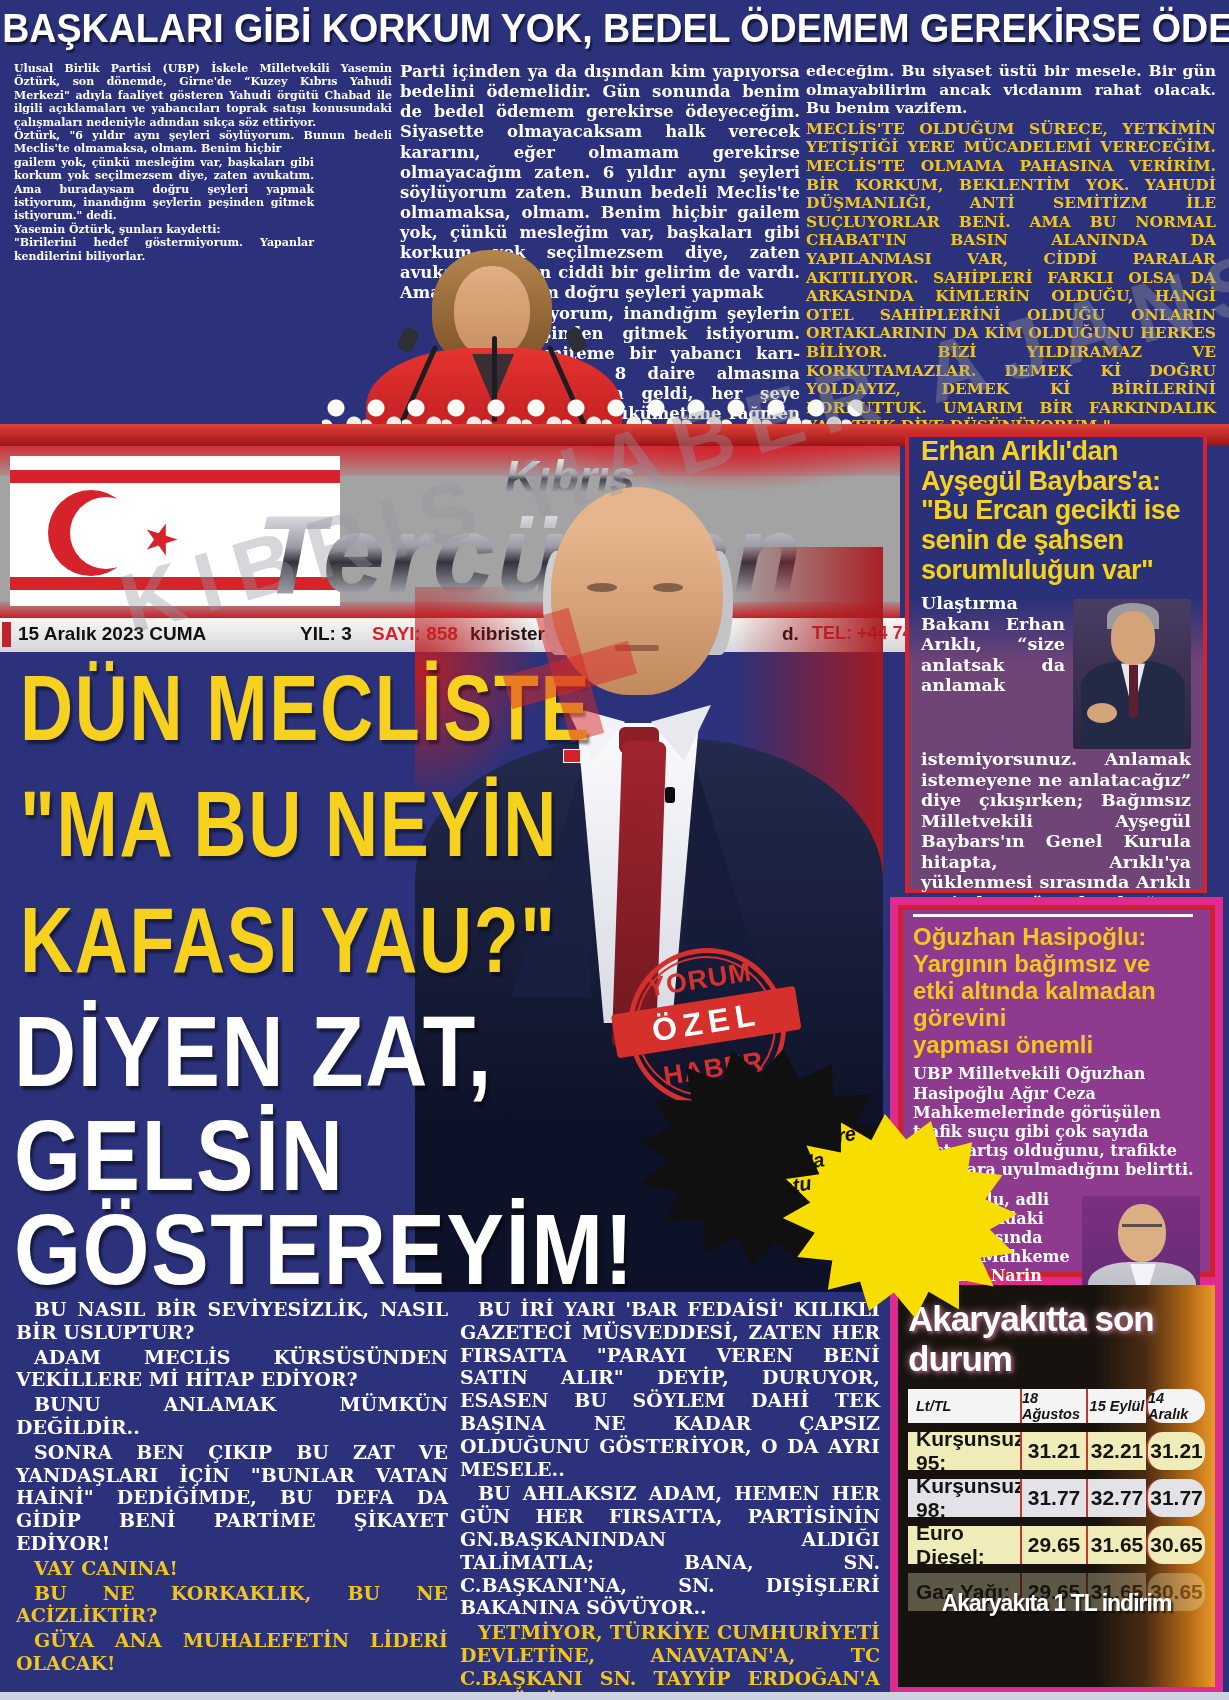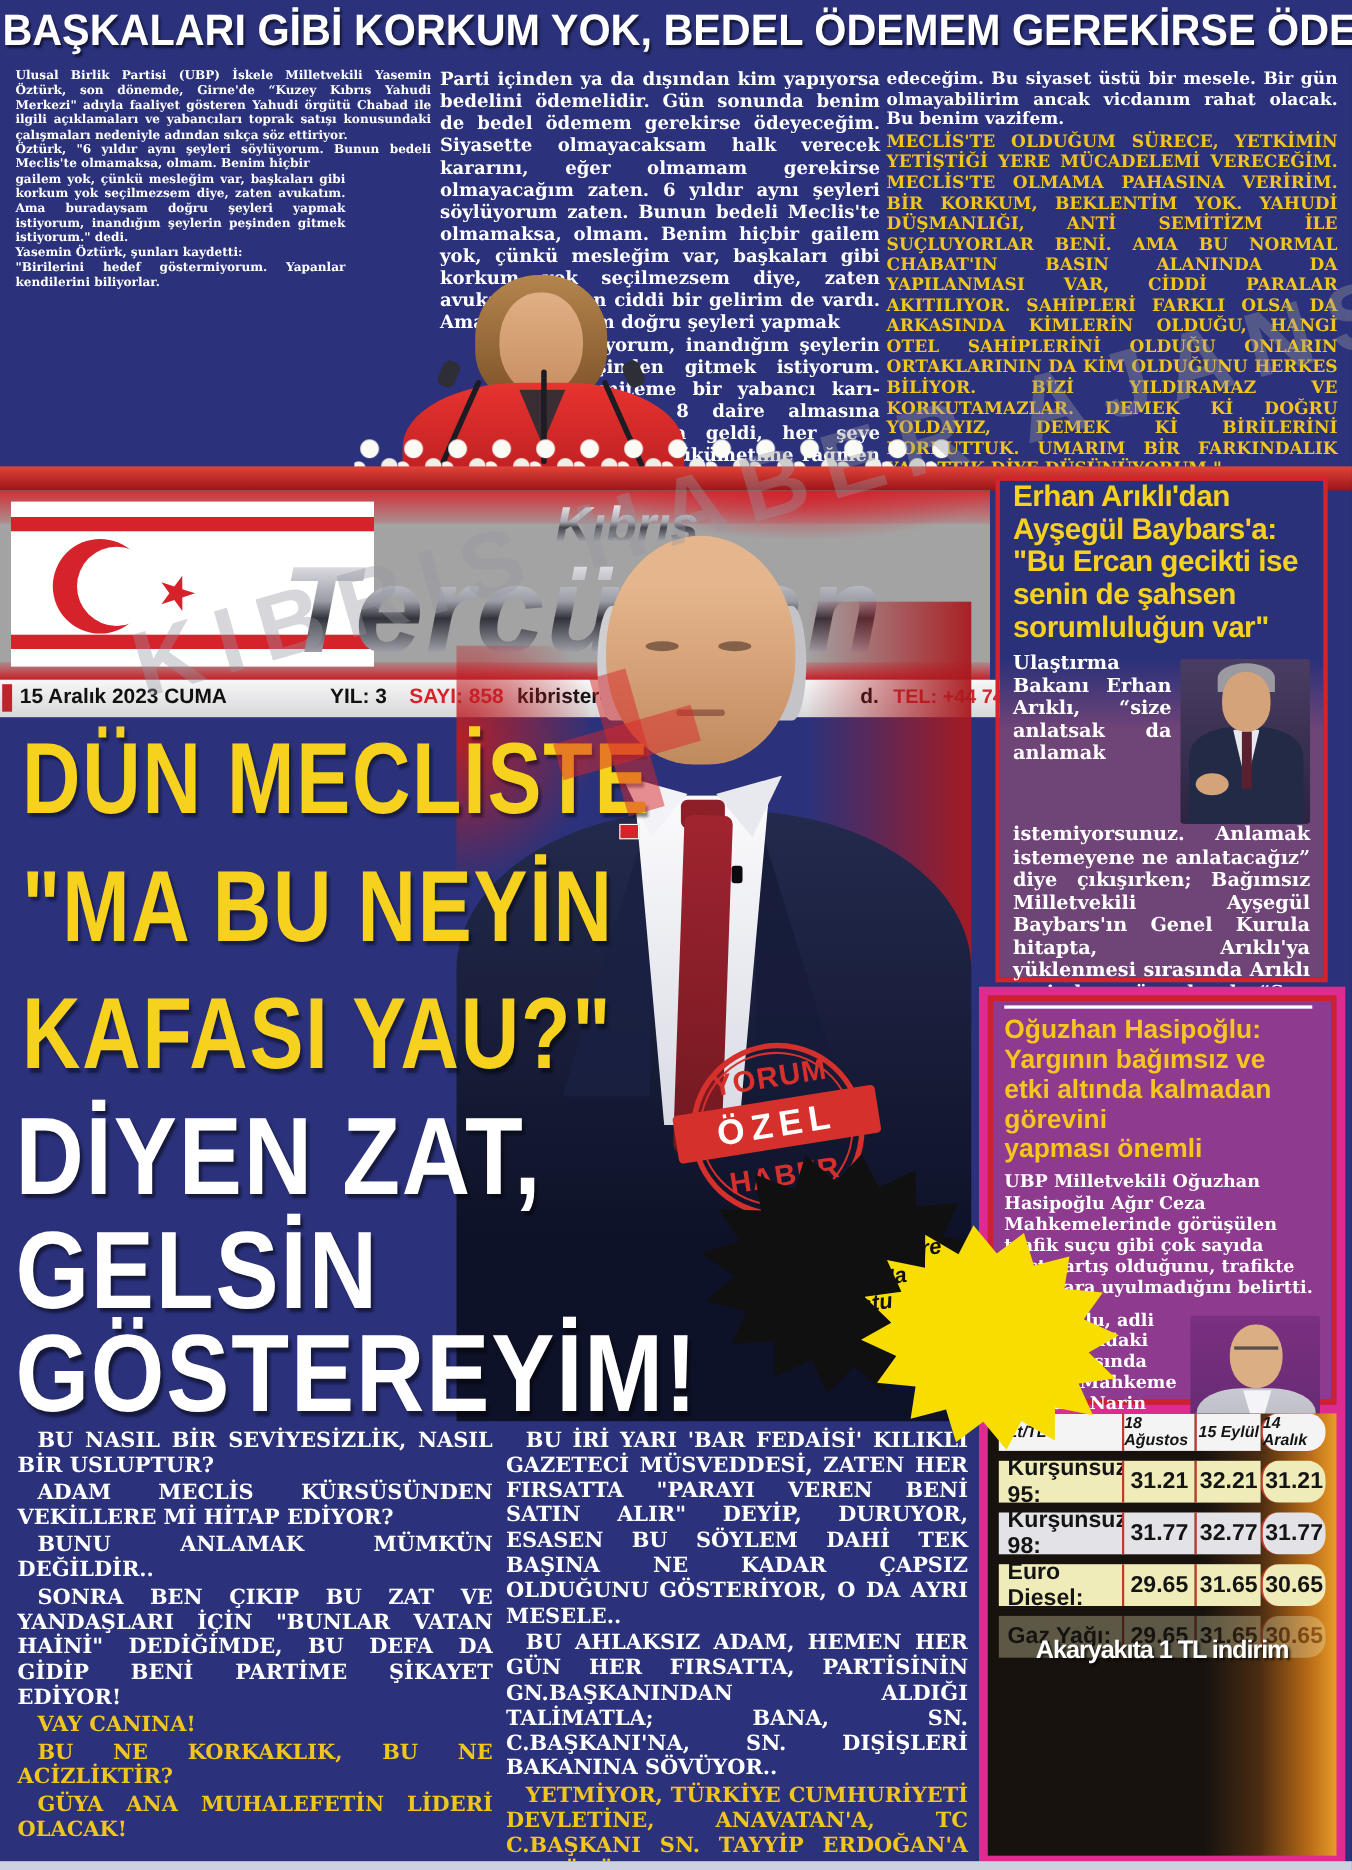--- a/index.html
+++ b/index.html
@@ -339,20 +339,21 @@
             <span class="p2-shirt" style="position:absolute;"></span>
             <span class="p2-head" style="position:absolute;"></span>
             <span class="p2-glasses" style="position:absolute;"></span>
           </span>
           <span>Hasipoğlu, adli yıl açılışındaki konuşmasında Yüksek Mahkeme Başkanı Narin Ferdi Şefik'in hükümetin yaptığı katkıları da teslim ettiğini söyleyerek, örnekler verdi.</span>
         </p>
       </div>
     </div>
 
     <div class="fuel">
+      <div class="fuel-title">Akaryakıtta son durum</div>
       <div class="ftable">
         <div class="frow fhead">
           <div class="fcell fc0">Lt/TL</div>
           <div class="fcell fc1">18 Ağustos</div>
           <div class="fcell fc2">15 Eylül</div>
           <div class="fcell fc3">14 Aralık</div>
         </div>
         <div class="frow r-yellow">
           <div class="fcell fc0">Kurşunsuz 95:</div>
           <div class="fcell fc1">31.21</div>

